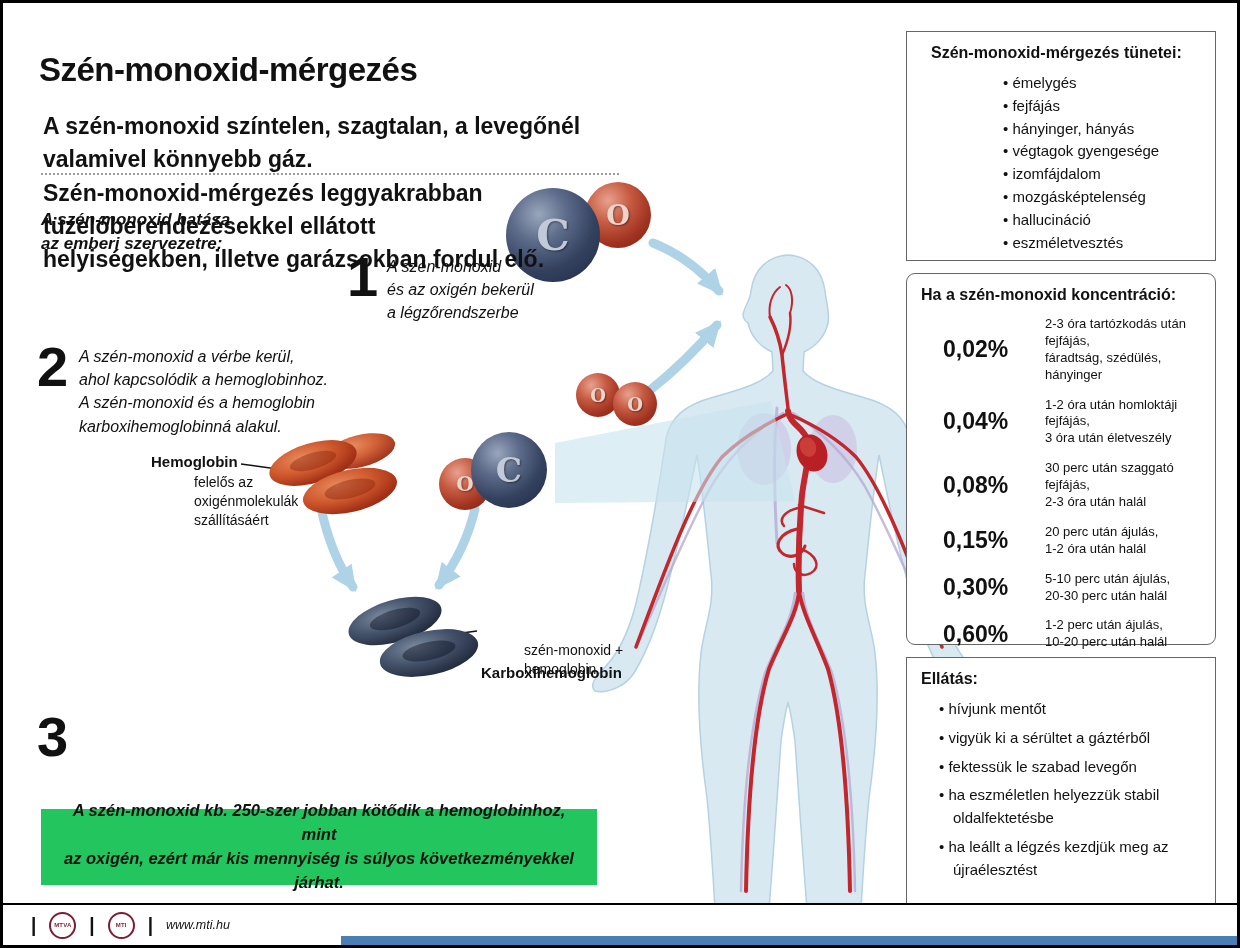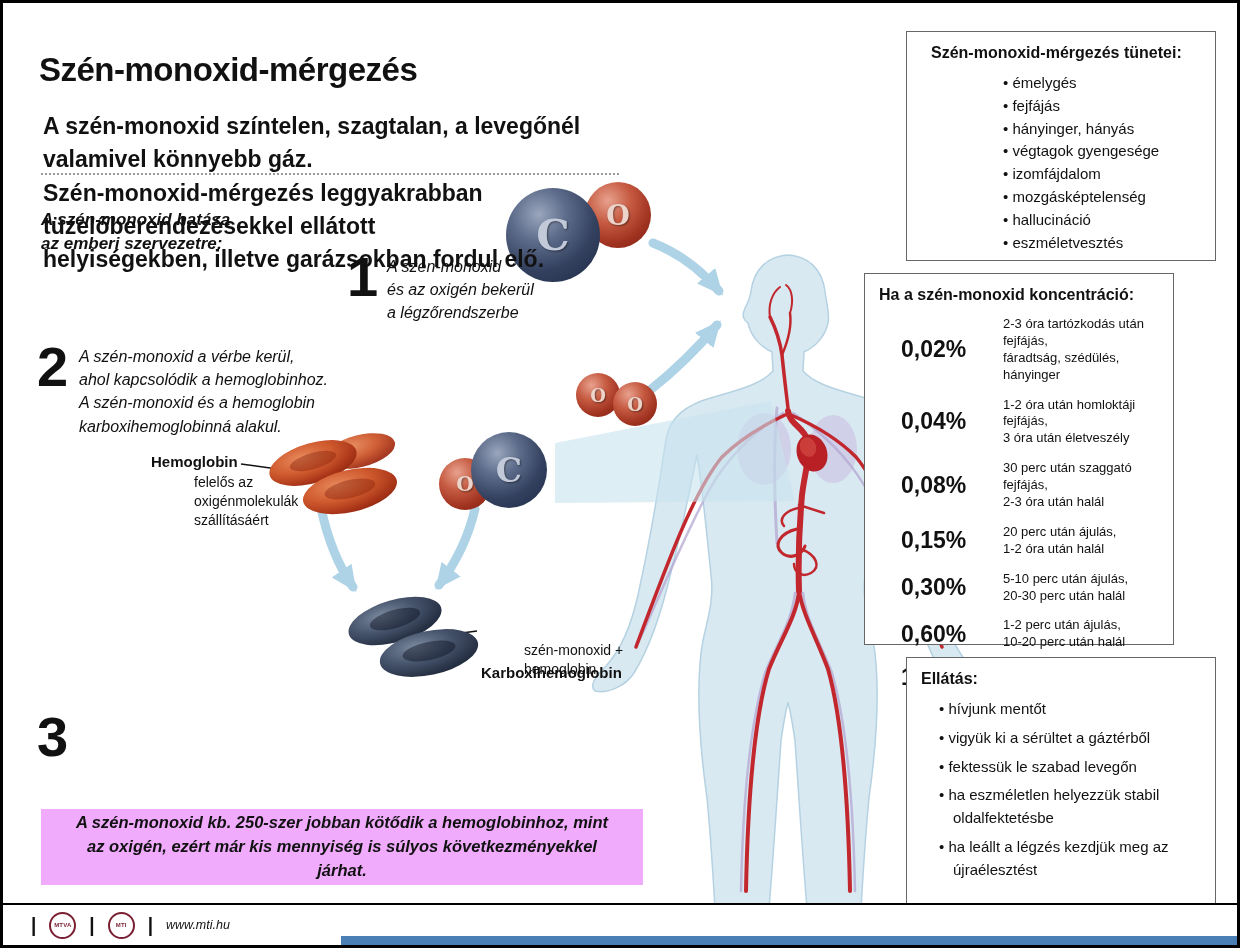--- a/index.html
+++ b/index.html
@@ -27,21 +27,21 @@
   .step3-text { left:76px; top:712px; width:320px; }
 
   .part-label-title { font-size:15px; font-weight:bold; z-index:4; }
   .part-label-desc  { font-size:14px; line-height:1.35; z-index:4;margin-left:43px; }
   .hemo-title  { left:148px; top:450px; }
   .hemo-desc   { left:148px; top:470px; width:130px; }
   .karbo-title { left:478px; top:618px;margin-top:43px; }
   .karbo-desc  { left:478px; top:638px; width:140px; }
 
   .warning-box {
-    left:38px; top:806px; width:602px; height:76px; background:#f0abfc;
+    left:38px; top:806px; width:556px; height:76px; background:#22c55e;
     display:flex; align-items:center; justify-content:center; z-index:4;
   }
   .warning-text {
     padding:0 20px; font-size:16.5px; font-weight:bold; font-style:italic;
     text-align:center; line-height:1.45;
   }
 
   
   .sphere {
     position:absolute; border-radius:50%; display:flex; align-items:center; justify-content:center;
@@ -59,21 +59,21 @@
 
   
   .body-svg    { left:565px; top:240px; z-index:1; pointer-events:none; }
   .overlay-svg { left:0; top:0; z-index:2; pointer-events:none; }
   .hemo-svg    { left:265px; top:420px; z-index:3; pointer-events:none; }
   .karbo-svg   { left:330px; top:580px; z-index:3; pointer-events:none; }
 
   
   .side-box { background:#fff; border:1px solid #666; box-sizing:border-box; padding:12px 14px; z-index:5; }
   .box-symptoms      { left:903px; top:28px;  width:310px; height:230px;padding-left:24px; }
-  .box-concentration { left:861px; top:270px; width:310px; height:372px; }
+  .box-concentration { left:903px; top:270px; width:310px; height:372px;border-radius:9px; }
   .box-care          { left:903px; top:654px; width:310px; height:252px; }
   .side-box-title { font-size:16px; font-weight:bold; }
   .bullet-list { list-style:none; margin:10px 0 0 0; padding:0; font-size:15px; line-height:1.52; }
   .bullet-list li { padding-left:14px; text-indent:-14px; }
   .bullet-list li::before { content:"\2022\00a0"; }
   .list-indent-deep { padding-left:72px; }
   .list-indent-small { padding-left:18px; }
   .box-care .bullet-list li { margin-bottom:6px; }
 
   .conc-rows { margin-top:12px; padding-left:22px; }

